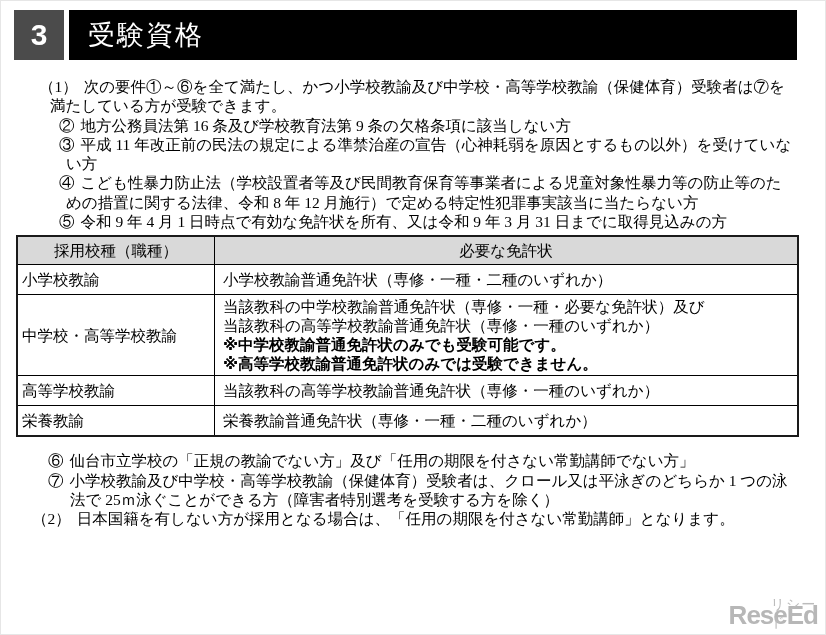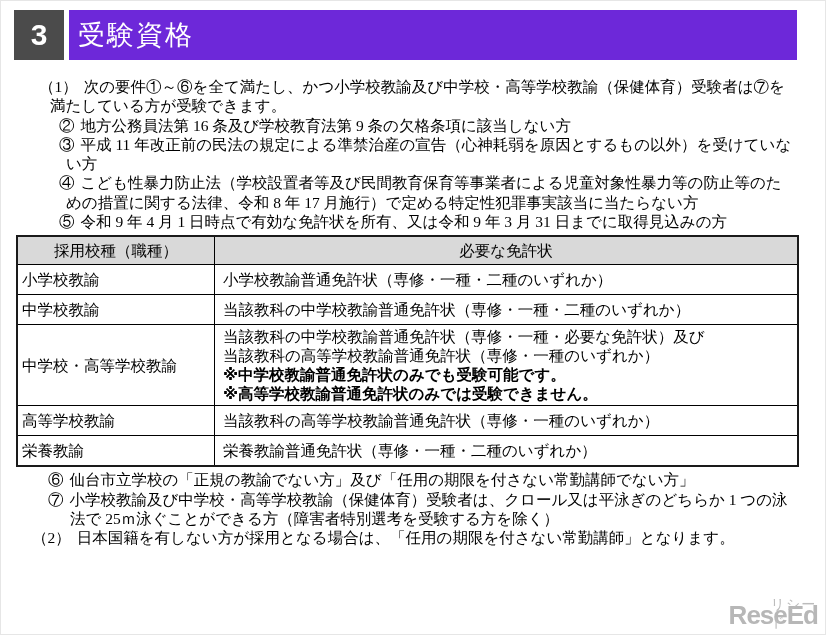--- a/index.html
+++ b/index.html
@@ -16,40 +16,40 @@
     display:flex;align-items:stretch;
   }
   .num-box{
     width:50px;background:#4b4b4b;color:#fff;
     font-family:"Liberation Sans","DejaVu Sans",sans-serif;
     font-size:30px;font-weight:bold;
     display:flex;align-items:center;justify-content:center;
     margin-right:5px;
   }
   .title-bar{
-    flex:1;background:#6d28d9;color:#fff;
+    flex:1;background:#000000;color:#fff;
     font-family:"Liberation Sans","DejaVu Sans",sans-serif;
     font-size:27px;letter-spacing:2px;
-    display:flex;align-items:center;padding-left:9px;
+    display:flex;align-items:center;padding-left:19px;
   }
   
   .content{
     position:absolute;top:77px;left:14px;right:29px;
     font-size:15.5px;line-height:19.3px;
   }
   .para{margin:0;}
   .marker{margin-right:6px;}
   .sec1{padding-left:36px;text-indent:-11px;}
   .sec2{padding-left:29px;text-indent:-11px;}
   .req{padding-left:52px;text-indent:-7px;}
   .post{padding-left:56px;text-indent:-22px;}
   
   table.license{
     border-collapse:collapse;width:100%;
-    margin:4px 0 3px 2px;
+    margin:4px 0 14px 2px;
     font-size:15.5px;line-height:19px;
   }
   table.license,
   table.license th,
   table.license td{border:1px solid #000;}
   table.license{border:2px solid #1a1a1a;}
   table.license th{
     background:#d9d9d9;font-weight:normal;
     height:25px;text-align:center;padding:1px 4px;
   }
@@ -79,36 +79,32 @@
   <div class="num-box">3</div>
   <div class="title-bar">受験資格</div>
 </div>
 
 <div class="content">
 
   <p class="para sec1"><span class="marker">（1）</span><span>次の要件①～⑥を全て満たし、かつ小学校教諭及び中学校・高等学校教諭（保健体育）受験者は⑦を満たしている方が受験できます。</span></p>
 
   <p class="para req"><span class="marker">②</span><span>地方公務員法第 16 条及び学校教育法第 9 条の欠格条項に該当しない方</span></p>
   <p class="para req"><span class="marker">③</span><span>平成 11 年改正前の民法の規定による準禁治産の宣告（心神耗弱を原因とするもの以外）を受けていない方</span></p>
-  <p class="para req"><span class="marker">④</span><span>こども性暴力防止法（学校設置者等及び民間教育保育等事業者による児童対象性暴力等の防止等のための措置に関する法律、令和 8 年 17 月施行）で定める特定性犯罪事実該当に当たらない方</span></p>
+  <p class="para req"><span class="marker">④</span><span>こども性暴力防止法（学校設置者等及び民間教育保育等事業者による児童対象性暴力等の防止等のための措置に関する法律、令和 8 年 12 月施行）で定める特定性犯罪事実該当に当たらない方</span></p>
   <p class="para req"><span class="marker">⑤</span><span>令和 9 年 4 月 1 日時点で有効な免許状を所有、又は令和 9 年 3 月 31 日までに取得見込みの方</span></p>
 
   <table class="license">
     <tbody>
         <tr>
       <th>採用校種（職種）</th>
       <th>必要な免許状</th>
     </tr>
     <tr>
       <td class="cat">小学校教諭</td>
       <td class="lic">小学校教諭普通免許状（専修・一種・二種のいずれか）</td>
-    </tr>
-    <tr>
-      <td class="cat">中学校教諭</td>
-      <td class="lic">当該教科の中学校教諭普通免許状（専修・一種・二種のいずれか）</td>
     </tr>
     <tr>
       <td class="cat">中学校・高等学校教諭</td>
       <td class="lic">
         <div>当該教科の中学校教諭普通免許状（専修・一種・必要な免許状）及び</div>
         <div>当該教科の高等学校教諭普通免許状（専修・一種のいずれか）</div>
         <div class="note-line">※中学校教諭普通免許状のみでも受験可能です。</div>
         <div class="note-line">※高等学校教諭普通免許状のみでは受験できません。</div>
       </td>
     </tr>

